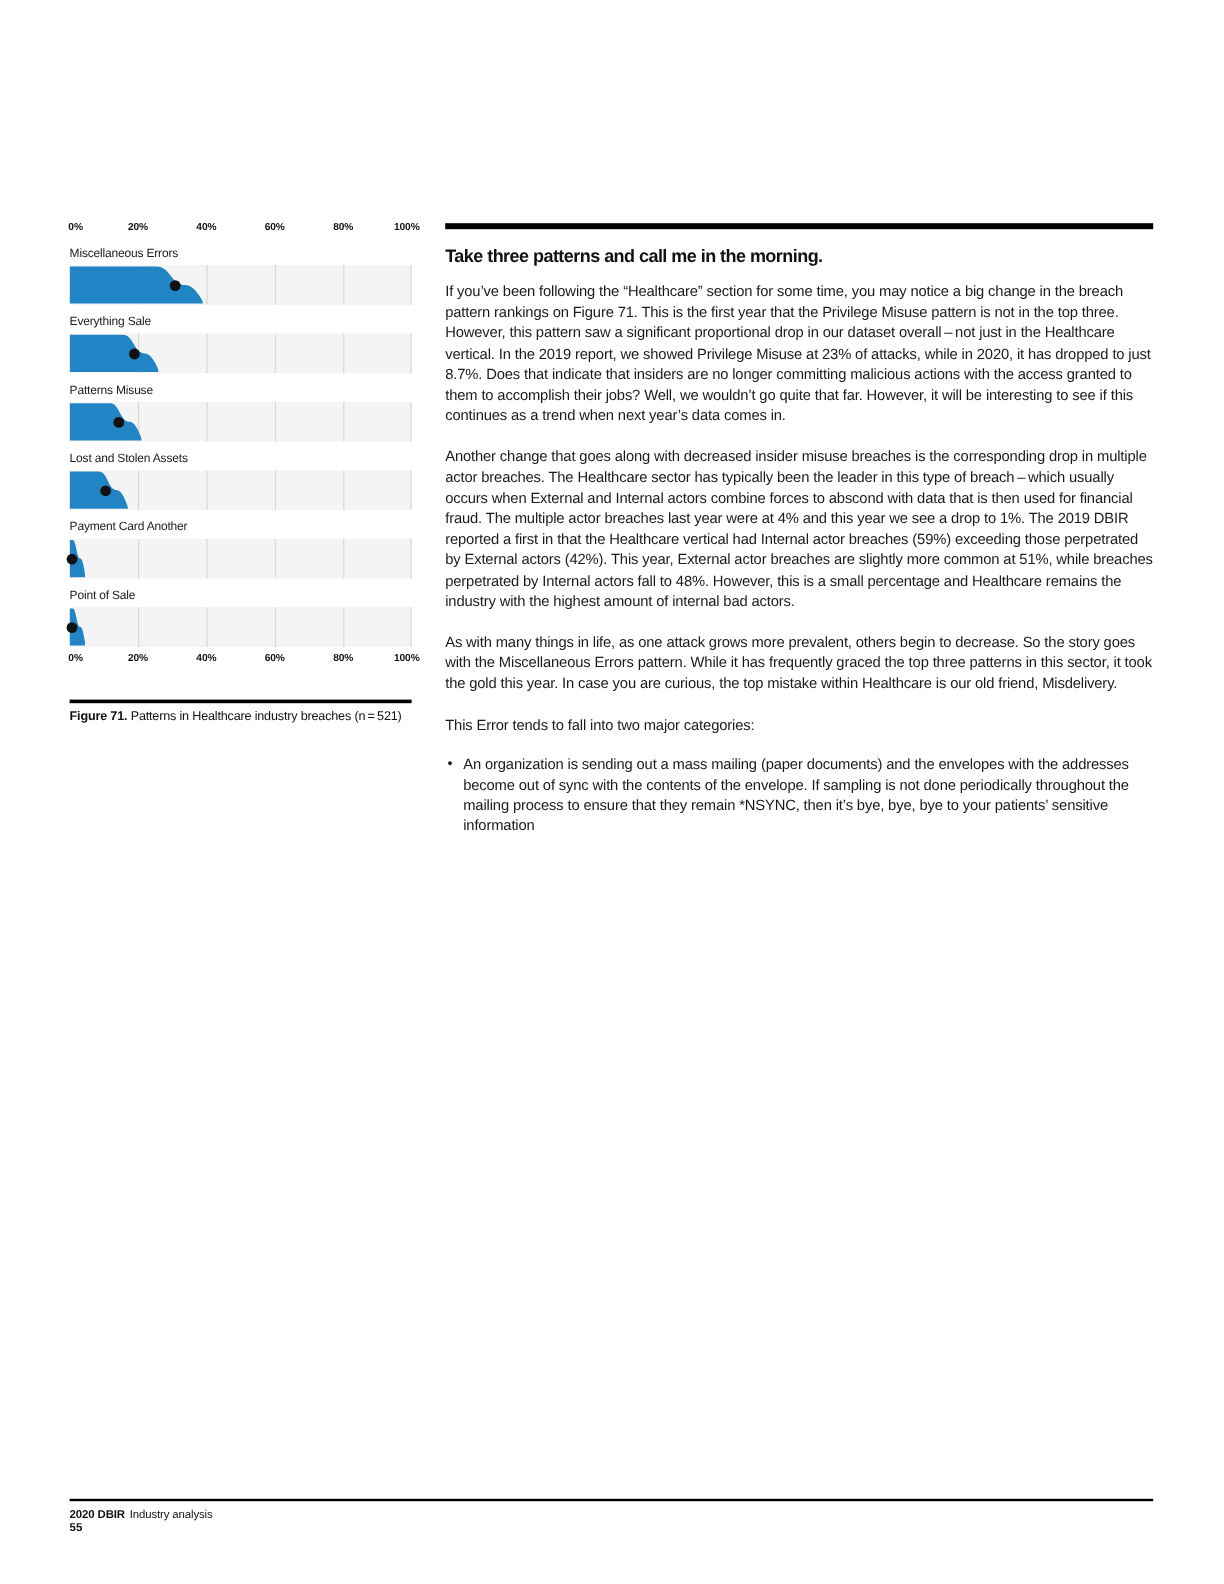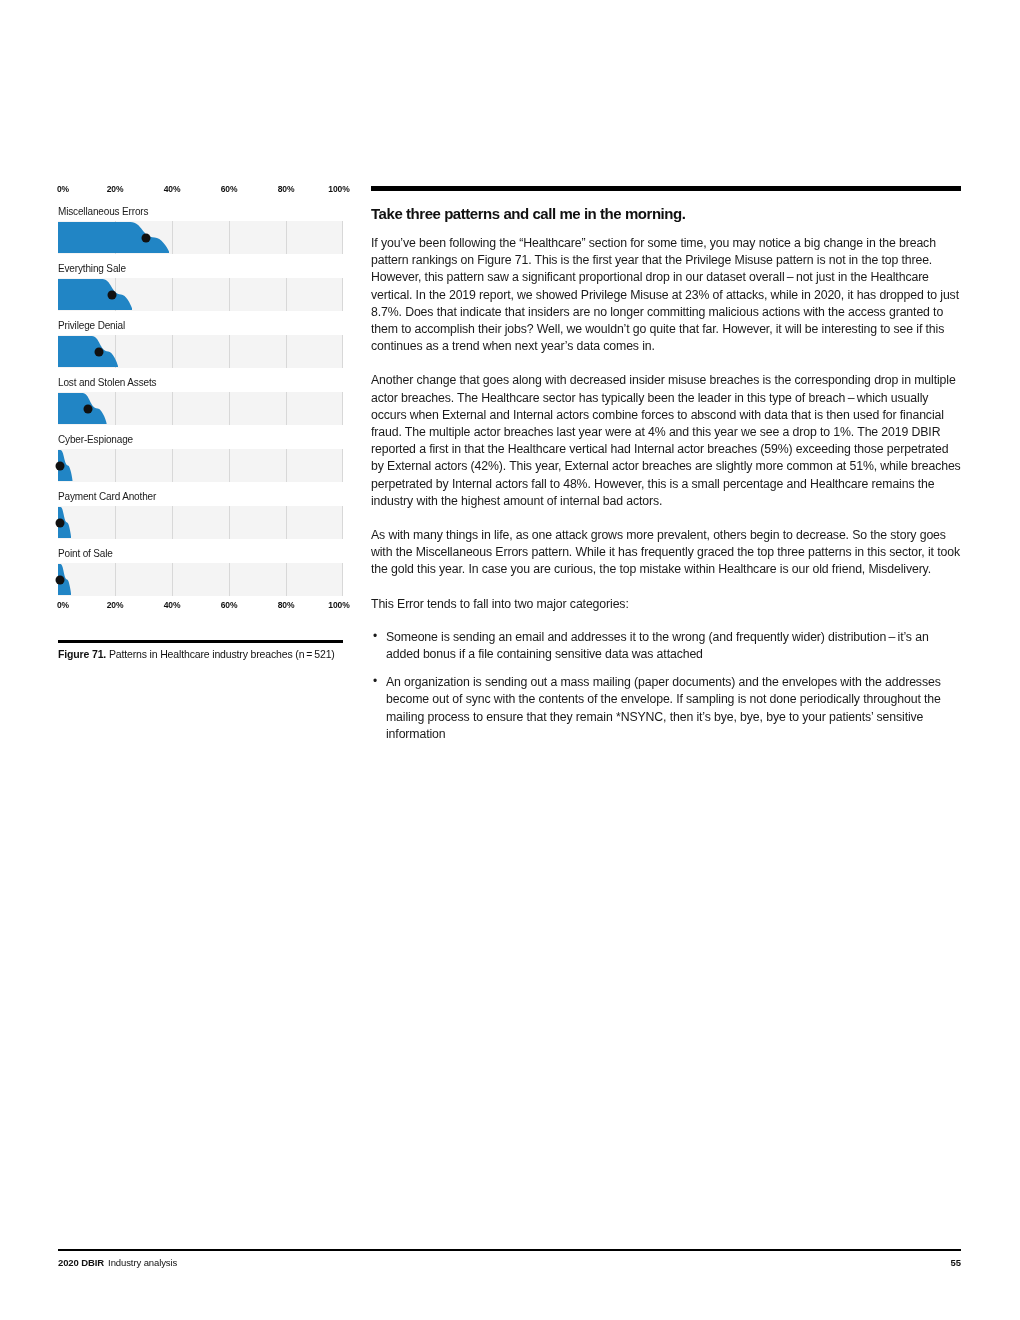--- a/index.html
+++ b/index.html
@@ -176,20 +176,21 @@
     width: 903px;
     height: 1.6px;
     background: #000;
   }
   .footer-row {
     margin-top: 6px;
     display: flex;
     align-items: baseline;
     justify-content: space-between;
     width: 903px;
+    flex-direction: column;
   }
   .footer-left { font-size: 9.5px; letter-spacing: -0.1px; white-space: nowrap; }
   .footer-left .brand { font-weight: bold; color: #111; }
   .footer-left .sub { font-weight: normal; color: #111; margin-left: 4px; }
   .footer-page { font-size: 9.5px; font-weight: bold; color: #111; }
 </style>
 </head>
 <body>
 
 <div class="page">
@@ -232,21 +233,21 @@
             <div class="grid-line" style="left: 284px;"></div>
             <div class="violin" style="width: 74.4px;">
               <svg width="74.39999999999999" height="33" viewBox="0 0 74.39999999999999 33">
                 <path d="M0,1 L44.40,1 C53.40,1 53.40,16.50 63.00,16.50 C68.70,16.50 74.40,30.00 74.40,32.00 L0,32 Z" fill="#2185c5"></path>
               </svg>
             </div>
             <div class="dot" style="left: 54.15px; background: rgb(17, 17, 17);"></div>
           </div>
         </div>
         <div class="bar-block">
-          <div class="bar-label">Privilege Denial</div>
+          <div class="bar-label">Patterns Misuse</div>
           <div class="track">
             <div class="grid-line" style="left: 57px;"></div>
             <div class="grid-line" style="left: 114px;"></div>
             <div class="grid-line" style="left: 171px;"></div>
             <div class="grid-line" style="left: 228px;"></div>
             <div class="grid-line" style="left: 284px;"></div>
             <div class="violin" style="width: 60.15px;">
               <svg width="60.15" height="33" viewBox="0 0 60.15 33">
                 <path d="M0,1 L33.89,1 C41.77,1 41.77,16.50 50.17,16.50 C55.16,16.50 60.15,30.00 60.15,32.00 L0,32 Z" fill="#2185c5"></path>
               </svg>
@@ -261,36 +262,20 @@
             <div class="grid-line" style="left: 114px;"></div>
             <div class="grid-line" style="left: 171px;"></div>
             <div class="grid-line" style="left: 228px;"></div>
             <div class="grid-line" style="left: 284px;"></div>
             <div class="violin" style="width: 48.75px;">
               <svg width="48.75" height="33" viewBox="0 0 48.75 33">
                 <path d="M0,1 L24.54,1 C31.80,1 31.80,16.50 39.55,16.50 C44.15,16.50 48.75,30.00 48.75,32.00 L0,32 Z" fill="#2185c5"></path>
               </svg>
             </div>
             <div class="dot" style="left: 29.925px; background: rgb(17, 17, 17);"></div>
-          </div>
-        </div>
-        <div class="bar-block">
-          <div class="bar-label">Cyber-Espionage</div>
-          <div class="track">
-            <div class="grid-line" style="left: 57px;"></div>
-            <div class="grid-line" style="left: 114px;"></div>
-            <div class="grid-line" style="left: 171px;"></div>
-            <div class="grid-line" style="left: 228px;"></div>
-            <div class="grid-line" style="left: 284px;"></div>
-            <div class="violin" style="width: 14.55px;">
-              <svg width="14.549999999999999" height="33" viewBox="0 0 14.549999999999999 33">
-                <path d="M0,1 L2.50,1 C6.11,1 6.11,16.50 9.97,16.50 C12.26,16.50 14.55,30.00 14.55,32.00 L0,32 Z" fill="#2185c5"></path>
-              </svg>
-            </div>
-            <div class="dot" style="left: 2.28px; background: rgb(17, 17, 17);"></div>
           </div>
         </div>
         <div class="bar-block">
           <div class="bar-label">Payment Card Another</div>
           <div class="track">
             <div class="grid-line" style="left: 57px;"></div>
             <div class="grid-line" style="left: 114px;"></div>
             <div class="grid-line" style="left: 171px;"></div>
             <div class="grid-line" style="left: 228px;"></div>
             <div class="grid-line" style="left: 284px;"></div>
@@ -338,21 +323,20 @@
   <div class="text-col">
     <div class="head-rule"></div>
     <h2 class="section-head">Take three patterns and call me in the morning.</h2>
 
     <p class="body">If you’ve been following the “Healthcare” section for some time, you may notice a big change in the breach pattern rankings on Figure 71. This is the first year that the Privilege Misuse pattern is not in the top three. However, this pattern saw a significant proportional drop in our dataset overall – not just in the Healthcare vertical. In the 2019 report, we showed Privilege Misuse at 23% of attacks, while in 2020, it has dropped to just 8.7%. Does that indicate that insiders are no longer committing malicious actions with the access granted to them to accomplish their jobs? Well, we wouldn’t go quite that far. However, it will be interesting to see if this continues as a trend when next year’s data comes in.</p>
     <p class="body">Another change that goes along with decreased insider misuse breaches is the corresponding drop in multiple actor breaches. The Healthcare sector has typically been the leader in this type of breach – which usually occurs when External and Internal actors combine forces to abscond with data that is then used for financial fraud. The multiple actor breaches last year were at 4% and this year we see a drop to 1%. The 2019 DBIR reported a first in that the Healthcare vertical had Internal actor breaches (59%) exceeding those perpetrated by External actors (42%). This year, External actor breaches are slightly more common at 51%, while breaches perpetrated by Internal actors fall to 48%. However, this is a small percentage and Healthcare remains the industry with the highest amount of internal bad actors.</p>
     <p class="body">As with many things in life, as one attack grows more prevalent, others begin to decrease. So the story goes with the Miscellaneous Errors pattern. While it has frequently graced the top three patterns in this sector, it took the gold this year. In case you are curious, the top mistake within Healthcare is our old friend, Misdelivery.</p>
     <p class="body tight">This Error tends to fall into two major categories:</p>
 
     <ul class="bullets">
-      <li>Someone is sending an email and addresses it to the wrong (and frequently wider) distribution – it’s an added bonus if a file containing sensitive data was attached</li>
       <li>An organization is sending out a mass mailing (paper documents) and the envelopes with the addresses become out of sync with the contents of the envelope. If sampling is not done periodically throughout the mailing process to ensure that they remain *NSYNC, then it’s bye, bye, bye to your patients’ sensitive information</li>
     </ul>
   </div>
 
   <div class="footer">
     <div class="footer-rule"></div>
     <div class="footer-row">
       <div class="footer-left">
         <span class="brand">2020 DBIR</span><span class="sub">Industry analysis</span>
       </div>

